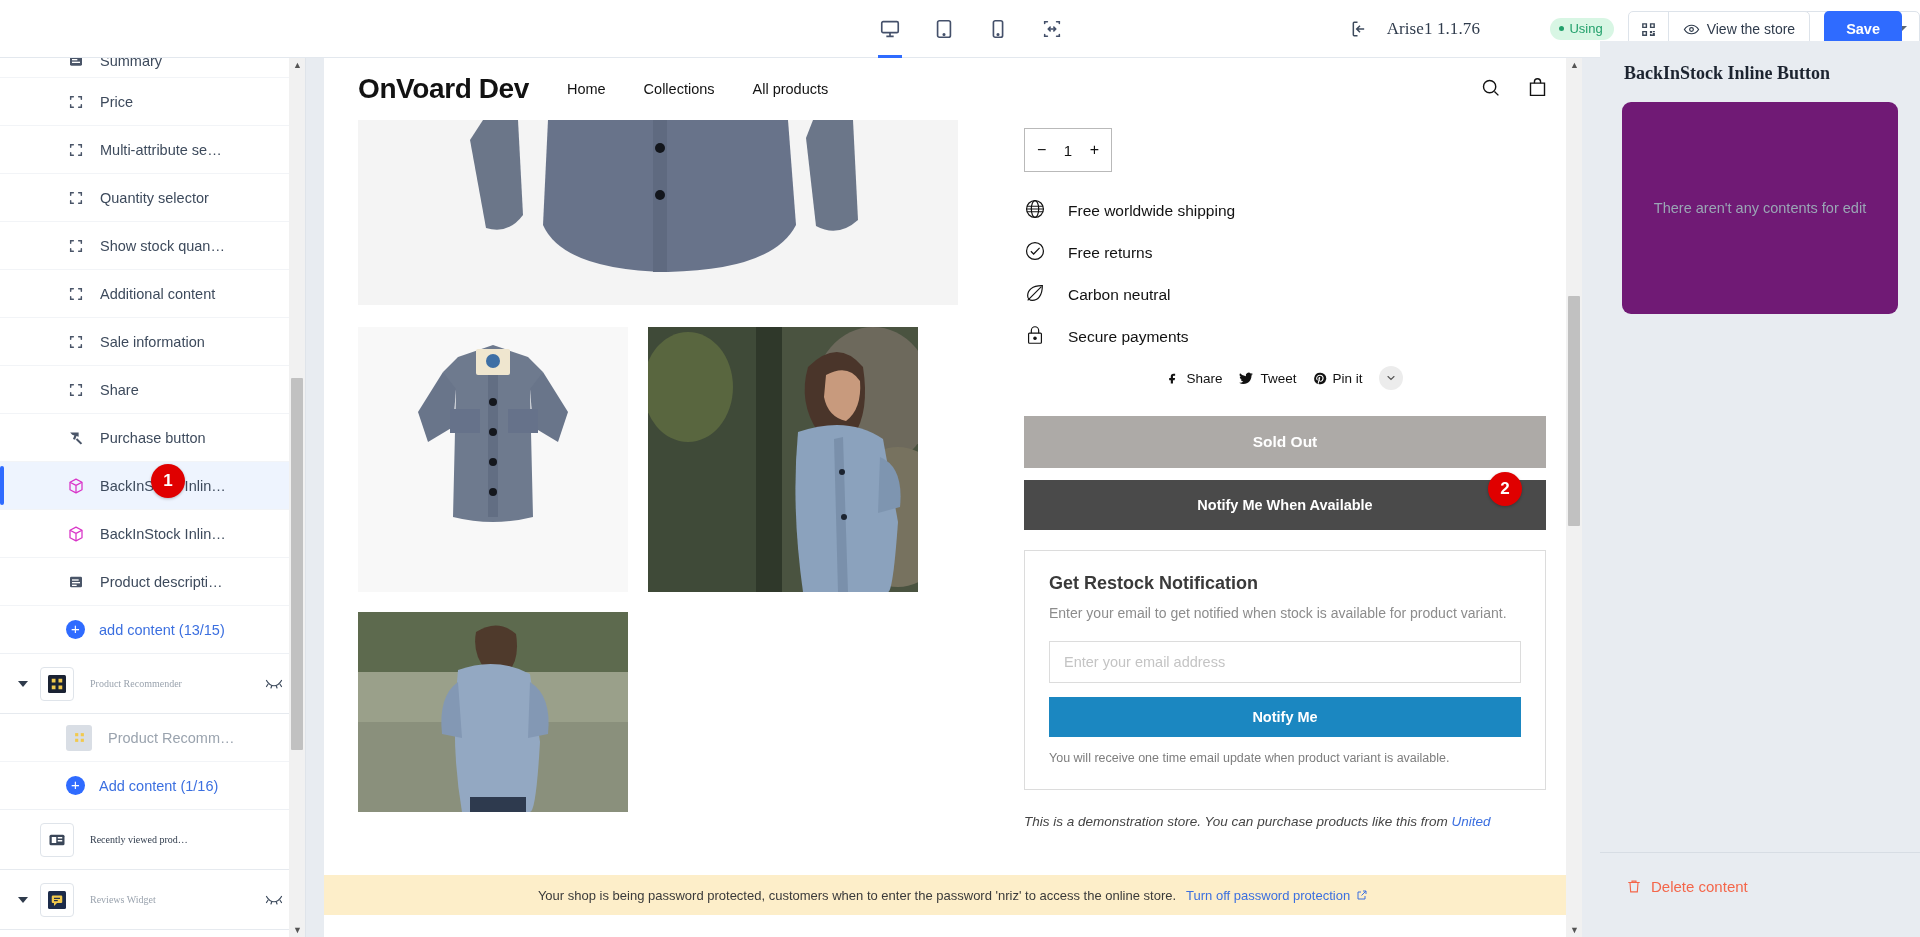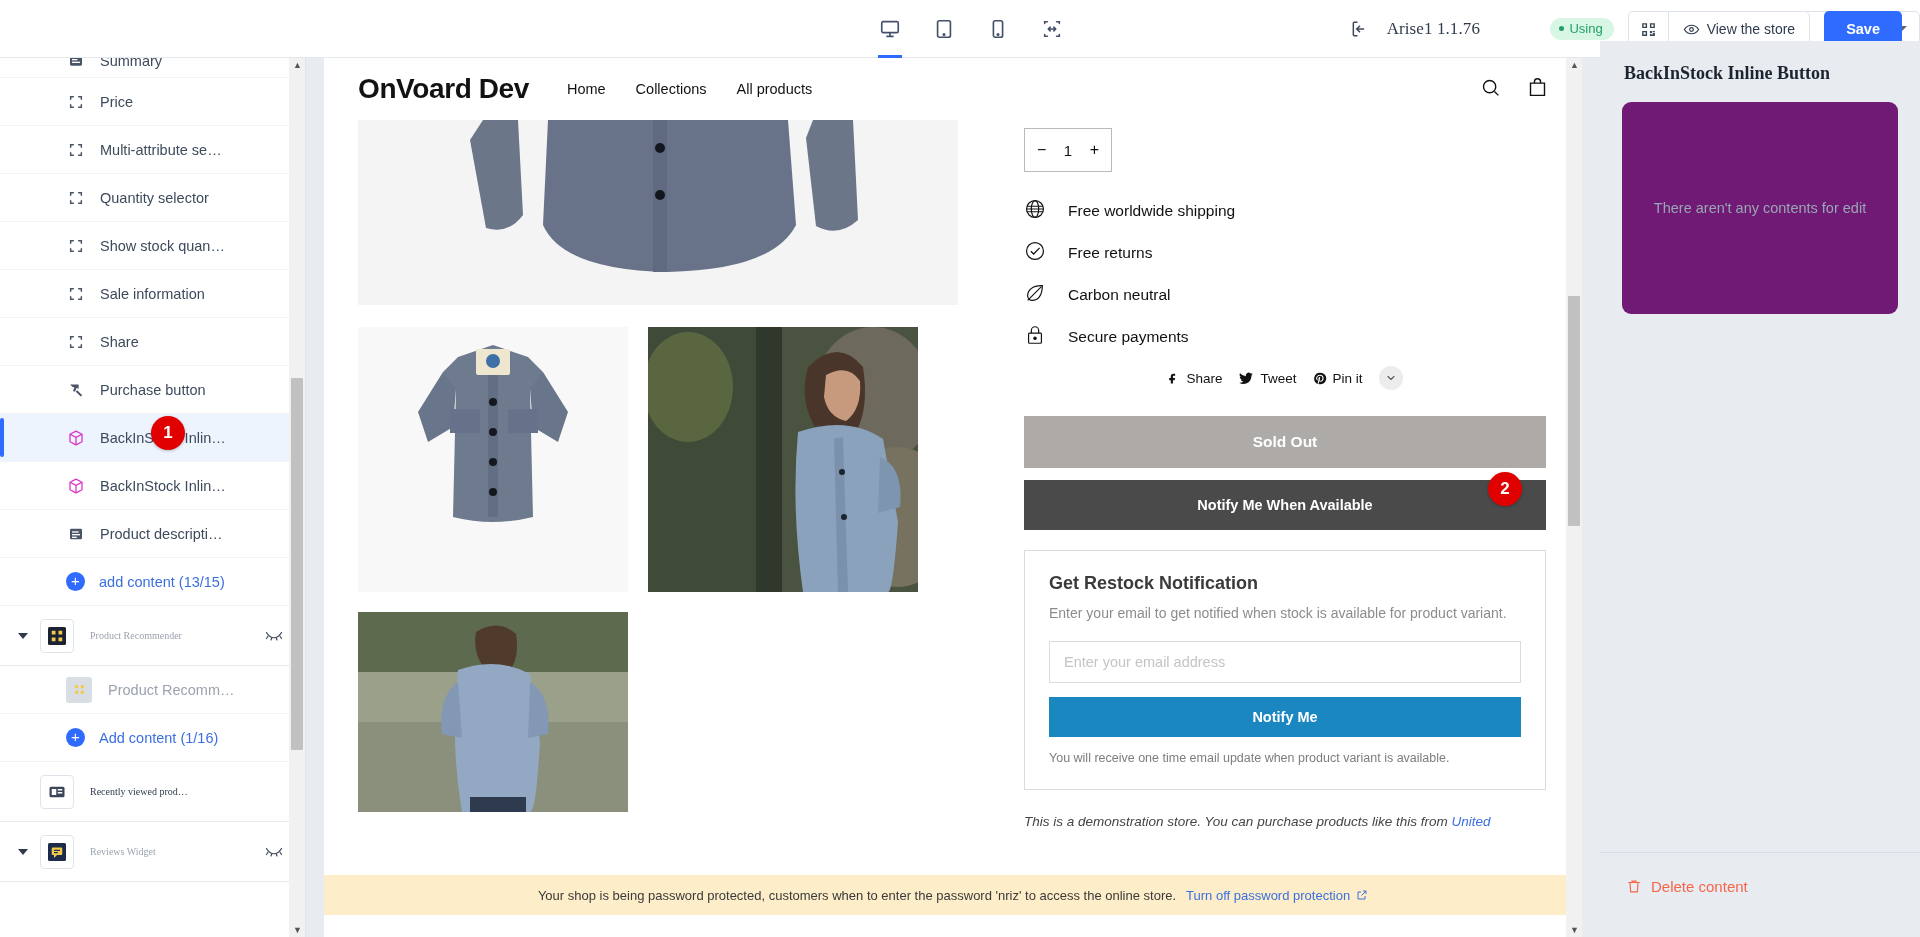--- a/index.html
+++ b/index.html
@@ -167,21 +167,21 @@
   
   .preview {
     position: absolute; left: 324px; top: 58px; width: 1258px; height: 879px;
     background: #fff; overflow: hidden;
   }
   .store-header {
     height: 62px; display: flex; align-items: center; padding: 0 34px;
     background: #fff;
   }
   .store-logo { font-size: 28px; font-weight: 800; color: #121212; letter-spacing: -.4px; }
-  .store-nav { display: flex; gap: 30px; margin-left: 38px; }
+  .store-nav { display: flex; gap: 38px; margin-left: 38px; }
   .store-nav a { font-size: 14.5px; color: #121212; text-decoration: none; cursor: pointer; }
   .store-icons { margin-left: auto; display: flex; gap: 26px; color: #121212; }
 
   .store-body { display: flex; padding: 0 34px; }
   .gallery { width: 600px; flex: none; }
   .g-main {
     width: 600px; height: 185px; background: #f3f3f3; overflow: hidden;
     position: relative;
   }
   .g-thumbs { display: flex; gap: 20px; margin-top: 22px; }
@@ -410,20 +410,28 @@
 
   <div class="side-row">
     <span class="ico">
       <svg width="16" height="16" viewBox="0 0 24 24" fill="none" stroke="#4a5568" stroke-width="2.2" stroke-linecap="round">
           <path d="M4 8V4h4M20 8V4h-4M4 16v4h4M20 16v4h-4"></path>
         </svg>
     </span>
     <span class="lbl">Show stock quan…</span>
   </div>
 
+  <div class="side-row">
+    <span class="ico">
+      <svg width="16" height="16" viewBox="0 0 24 24" fill="none" stroke="#4a5568" stroke-width="2.2" stroke-linecap="round">
+          <path d="M4 8V4h4M20 8V4h-4M4 16v4h4M20 16v4h-4"></path>
+        </svg>
+    </span>
+    <span class="lbl">Additional content</span>
+  </div>
 
   <div class="side-row">
     <span class="ico">
       <svg width="16" height="16" viewBox="0 0 24 24" fill="none" stroke="#4a5568" stroke-width="2.2" stroke-linecap="round">
           <path d="M4 8V4h4M20 8V4h-4M4 16v4h4M20 16v4h-4"></path>
         </svg>
     </span>
     <span class="lbl">Sale information</span>
   </div>
 

